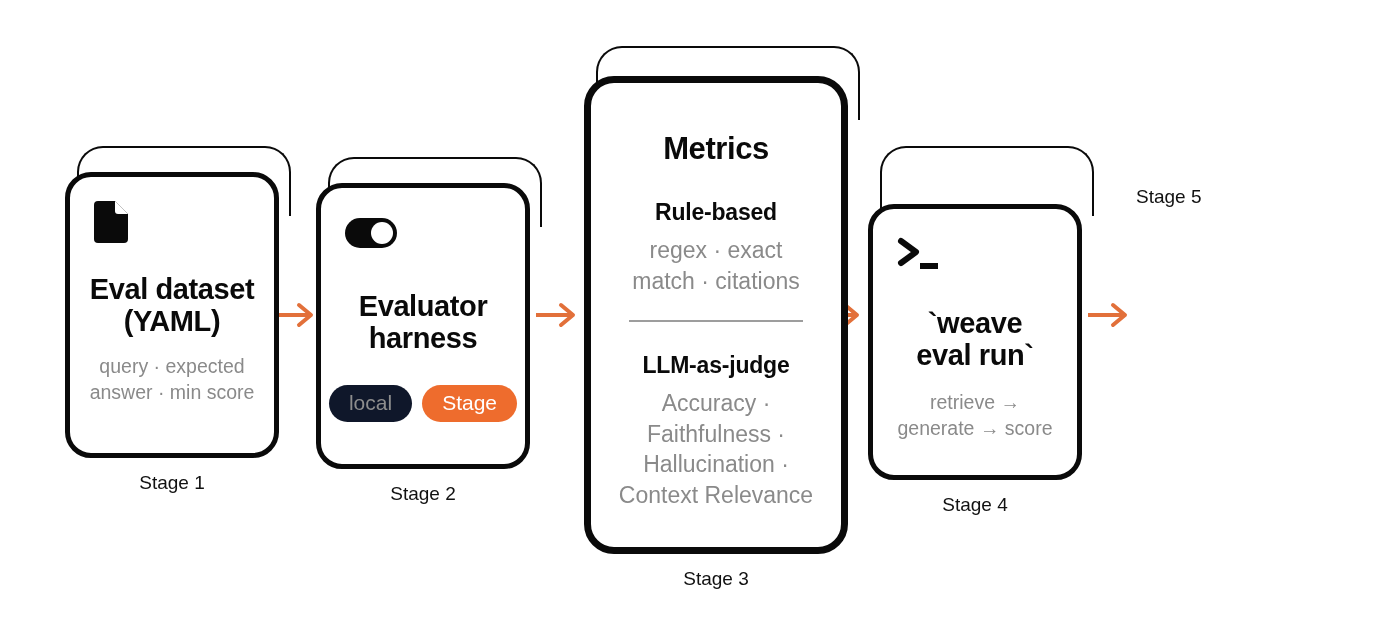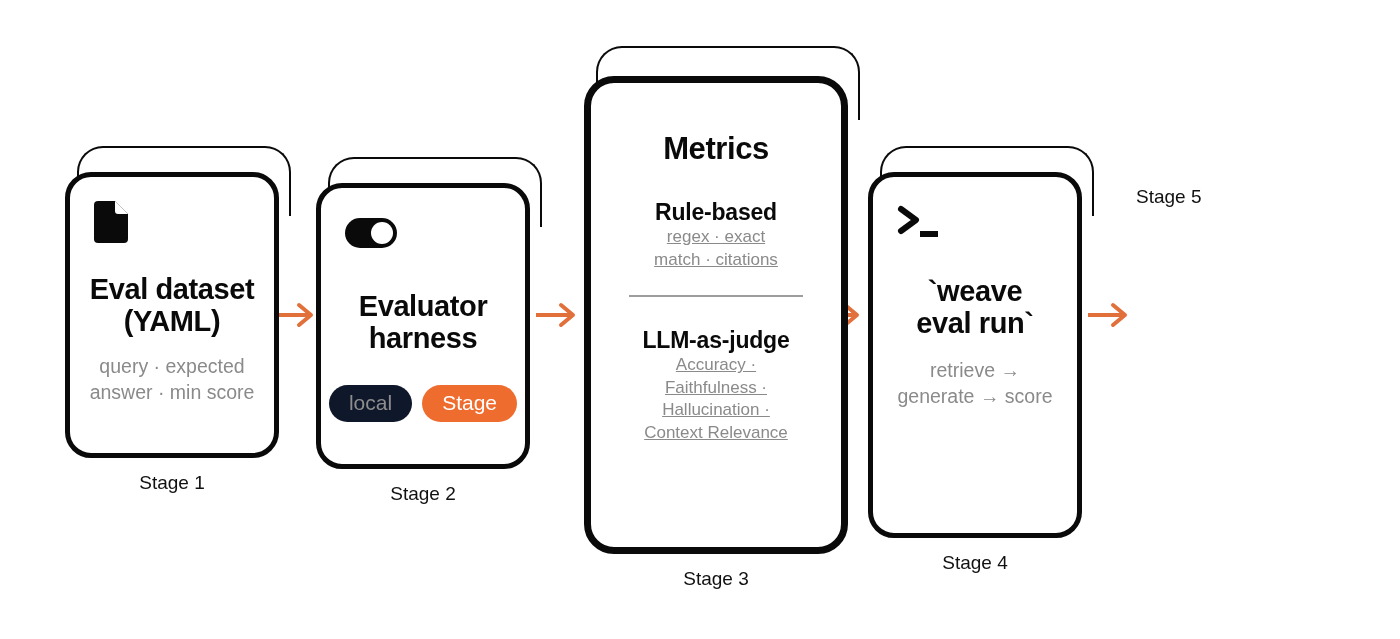--- a/index.html
+++ b/index.html
@@ -113,21 +113,21 @@
   #col-2 .card { height: 286px; }
   #col-2 .card-title { margin-top: 34px; }
 
   #col-3 { left: 584px;  top: 76px; }
   #col-3 .card-stack { width: 264px; }
   #col-3 .card { height: 478px; justify-content: flex-start; }
   #col-3 .card-back { top: -30px; height: 74px; }
 
   #col-4 { left: 868px;  top: 172px; }
   #col-4 .card-stack { width: 214px; }
-  #col-4 .card { height: 366px; }
+  #col-4 .card { height: 276px; margin-top: 32px; }
   #col-4 .card-title { margin-top: 30px; }
   #col-4 .card-sub   { margin-top: 18px; }
 
   #col-5 { left: 1136px; top: 172px; }
   #col-5 .card-stack { width: 214px; }
   #col-5 .card { height: 286px; }
   #col-5 .card-title { margin-top: 30px; }
   #col-5 .card-sub   { margin-top: 18px; }
 
   
@@ -159,25 +159,25 @@
   .metric-group { width: 100%; text-align: center; }
   .metric-group.first { margin-top: 32px; }
   .metric-group.second { margin-top: 4px; }
   .metric-title {
     font-size: 23px;
     font-weight: bold;
     color: #0a0a0a;
     letter-spacing: -0.2px;
   }
   .metric-list {
-    font-size: 17px;
+    margin-top: 9px;
+    font-size: 23px;
     color: #8a8a8a;
     line-height: 1.33;
     padding: 0 6px;
-    text-decoration: underline;
   }
   .divider {
     width: 174px;
     height: 2px;
     background: #9d9d9d;
     margin: 24px auto 26px auto;
   }
 
   
   .arrow {

